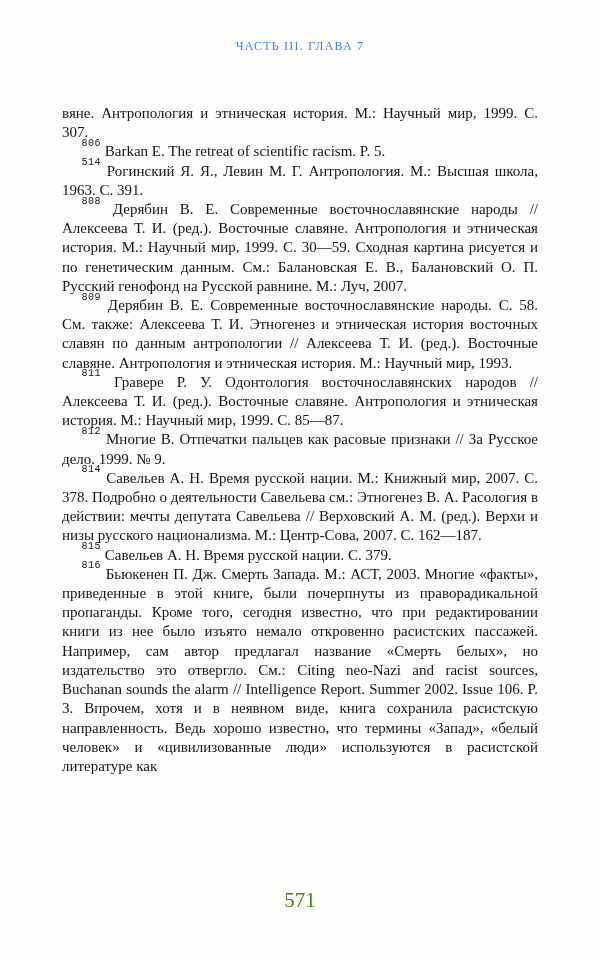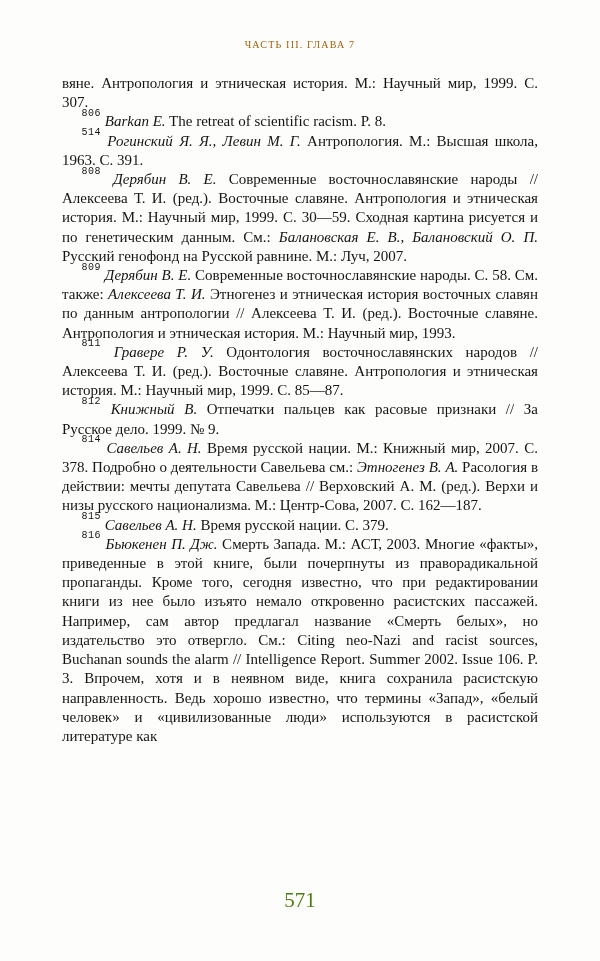--- a/index.html
+++ b/index.html
@@ -12,70 +12,70 @@
     font-family: "Liberation Serif", serif;
     color: #151515;
     overflow: hidden;
   }
   .running-head {
     position: absolute;
     top: 39px;
     left: 0;
     right: 0;
     text-align: center;
-    font-size: 10px;
+    font-size: 12px;
     letter-spacing: 1.2px;
-    color: #a16207;
+    color: #3b82f6;
   }
   .text-block {
     position: absolute;
-    top: 74px;
+    top: 104px;
     left: 62px;
     width: 476px;
     font-size: 15px;
     line-height: 19.2px;
     text-align: justify;
   }
   .text-block p { margin: 0; }
   p.cont { text-indent: 0; }
   p.note { text-indent: 1.3em; }
   sup.fn-num {
     font-size: 10px;
     line-height: 0;
     position: relative;
     top: -4.5px;
     letter-spacing: 0.5px;
     font-family: Liberation Mono, monospace;
   }
-  .it { font-style: italic; }
+  .it { }
   .page-number {
     position: absolute;
     top: 888px;
     left: 0;
     right: 0;
     text-align: center;
     font-size: 21px;
     color: #4d7c0f;
   }
 </style>
 </head>
 <body>
 
 <div class="page">
   <div class="running-head">ЧАСТЬ III. ГЛАВА 7</div>
 
   <div class="text-block">
     <p class="cont">вяне. Антропология и этническая история. М.: Научный мир, 1999. С. 307.</p>
     <div id="notes">
-        <p class="note"><sup class="fn-num">806</sup> <span class="it">Barkan E.</span><span> The retreat of scientific racism. P. 8.</span></p>
+        <p class="note"><sup class="fn-num">806</sup> <span class="it">Barkan E.</span><span> The retreat of scientific racism. P. 5.</span></p>
         <p class="note"><sup class="fn-num">514</sup> <span class="it">Рогинский Я. Я., Левин М. Г.</span><span> Антропология. М.: Высшая школа, 1963. С. 391.</span></p>
         <p class="note"><sup class="fn-num">808</sup> <span class="it">Дерябин В. Е.</span><span> Современные восточнославянские народы // Алексеева Т. И. (ред.). Восточные славяне. Антропология и этническая история. М.: Научный мир, 1999. С. 30—59. Сходная картина рисуется и по генетическим данным. См.: </span><span class="it">Балановская Е. В., Балановский О. П.</span><span> Русский генофонд на Русской равнине. М.: Луч, 2007.</span></p>
         <p class="note"><sup class="fn-num">809</sup> <span class="it">Дерябин В. Е.</span><span> Современные восточнославянские народы. С. 58. См. также: </span><span class="it">Алексеева Т. И.</span><span> Этногенез и этническая история восточных славян по данным антропологии // Алексеева Т. И. (ред.). Восточные славяне. Антропология и этническая история. М.: Научный мир, 1993.</span></p>
         <p class="note"><sup class="fn-num">811</sup> <span class="it">Гравере Р. У.</span><span> Одонтология восточнославянских народов // Алексеева Т. И. (ред.). Восточные славяне. Антропология и этническая история. М.: Научный мир, 1999. С. 85—87.</span></p>
-        <p class="note"><sup class="fn-num">812</sup> <span class="it">Книжный В.</span><span> Отпечатки пальцев как расовые признаки // За Русское дело. 1999. № 9.</span></p>
+        <p class="note"><sup class="fn-num">812</sup> <span class="it">Многие В.</span><span> Отпечатки пальцев как расовые признаки // За Русское дело. 1999. № 9.</span></p>
         <p class="note"><sup class="fn-num">814</sup> <span class="it">Савельев А. Н.</span><span> Время русской нации. М.: Книжный мир, 2007. С. 378. Подробно о деятельности Савельева см.: </span><span class="it">Этногенез В. А.</span><span> Расология в действии: мечты депутата Савельева // Верховский А. М. (ред.). Верхи и низы русского национализма. М.: Центр-Сова, 2007. С. 162—187.</span></p>
         <p class="note"><sup class="fn-num">815</sup> <span class="it">Савельев А. Н.</span><span> Время русской нации. С. 379.</span></p>
         <p class="note"><sup class="fn-num">816</sup> <span class="it">Бьюкенен П. Дж.</span><span> Смерть Запада. М.: АСТ, 2003. Многие «факты», приведенные в этой книге, были почерпнуты из праворадикальной пропаганды. Кроме того, сегодня известно, что при редактировании книги из нее было изъято немало откровенно расистских пассажей. Например, сам автор предлагал название «Смерть белых», но издательство это отвергло. См.: Citing neo-Nazi and racist sources, Buchanan sounds the alarm // Intelligence Report. Summer 2002. Issue 106. P. 3. Впрочем, хотя и в неявном виде, книга сохранила расистскую направленность. Ведь хорошо известно, что термины «Запад», «белый человек» и «цивилизованные люди» используются в расистской литературе как</span></p>
       </div>
   </div>
 
   <div class="page-number">571</div>
 </div>
 
 </body></html>

